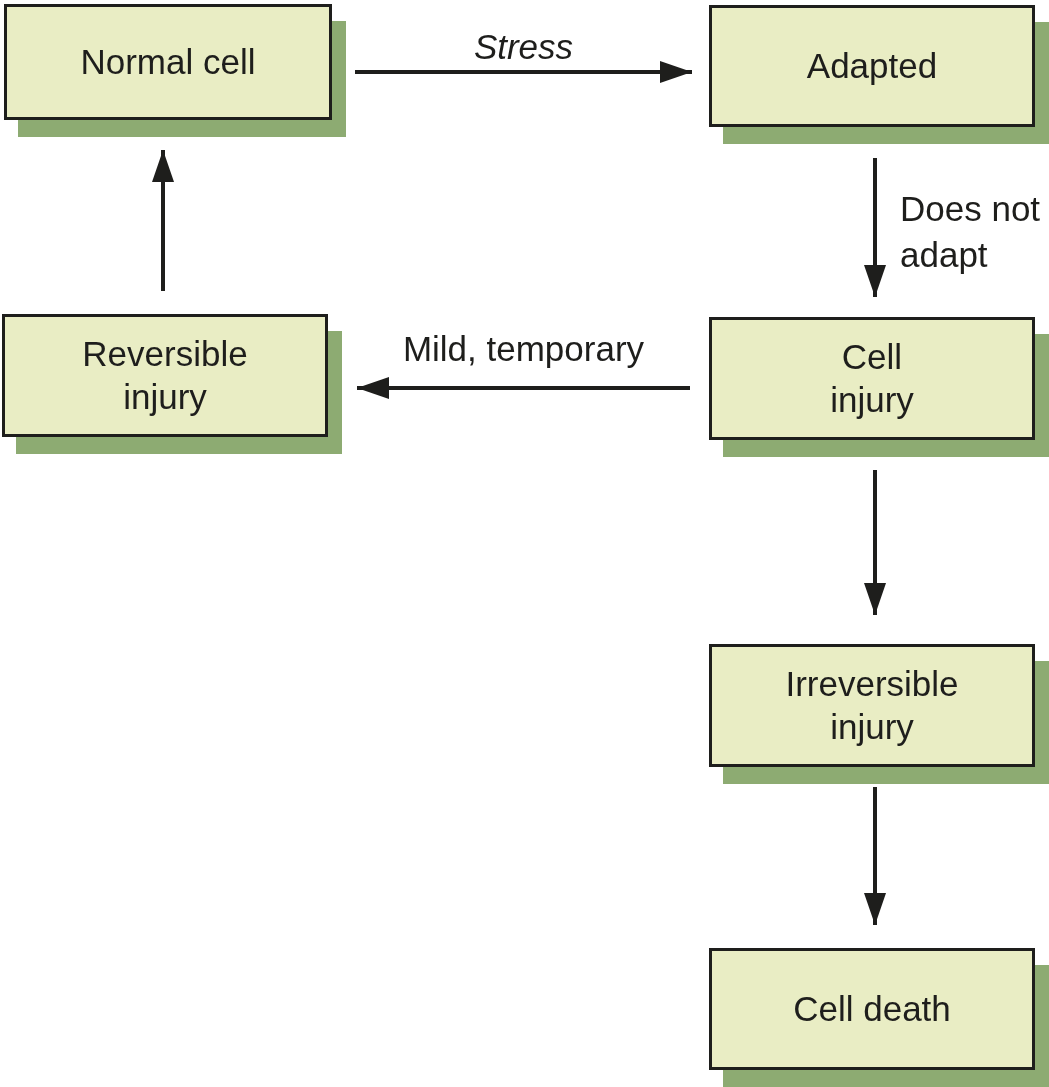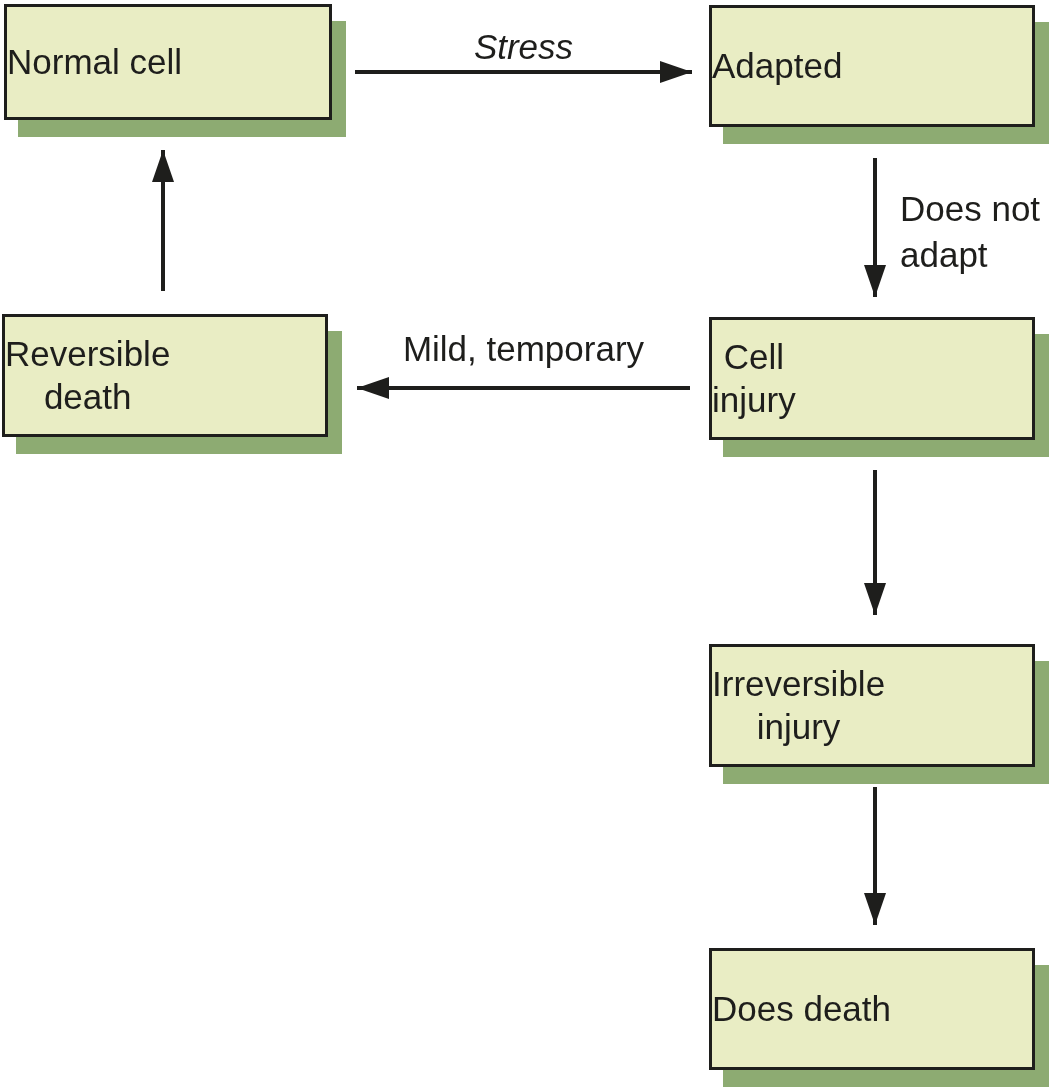--- a/index.html
+++ b/index.html
@@ -11,21 +11,21 @@
     font-family: "Liberation Sans", sans-serif;
     overflow: hidden;
   }
   .box {
     position: absolute;
     background: var(--box-fill, #e9edc4);
     border: 3px solid var(--box-border, #1e1e1c);
     box-shadow: 14px 17px 0 var(--box-shadow, #8dab72);
     display: flex;
     align-items: center;
-    justify-content: flex-start;
+    justify-content: center;
     text-align: center;
     box-sizing: border-box;
   }
   .box-label {
     font-size: 35px;
     line-height: 1.22;
     color: var(--text, #1e1e1c);
     white-space: pre-line;
   }
   .edge-label {
@@ -72,30 +72,30 @@
     <span class="box-label">Adapted</span>
   </div>
 
   <div class="box" style="left:709px; top:317px; width:326px; height:123px;">
     <span class="box-label">Cell
 injury</span>
   </div>
 
   <div class="box" style="left:2px; top:314px; width:326px; height:123px;">
     <span class="box-label">Reversible
-death</span>
+injury</span>
   </div>
 
   <div class="box" style="left:709px; top:644px; width:326px; height:123px;">
     <span class="box-label">Irreversible
 injury</span>
   </div>
 
   <div class="box" style="left:709px; top:948px; width:326px; height:122px;">
-    <span class="box-label">Does death</span>
+    <span class="box-label">Cell death</span>
   </div>
 
   <div class="edge-label centered" style="left:355px; top:24px; width:337px;font-style:italic;">Stress</div>
 
   <div class="edge-label" style="left:900px; top:186px;">Does not
 adapt</div>
 
   <div class="edge-label centered" style="left:357px; top:326px; width:333px;text-align:center;">Mild, temporary</div>
 
 </div>

